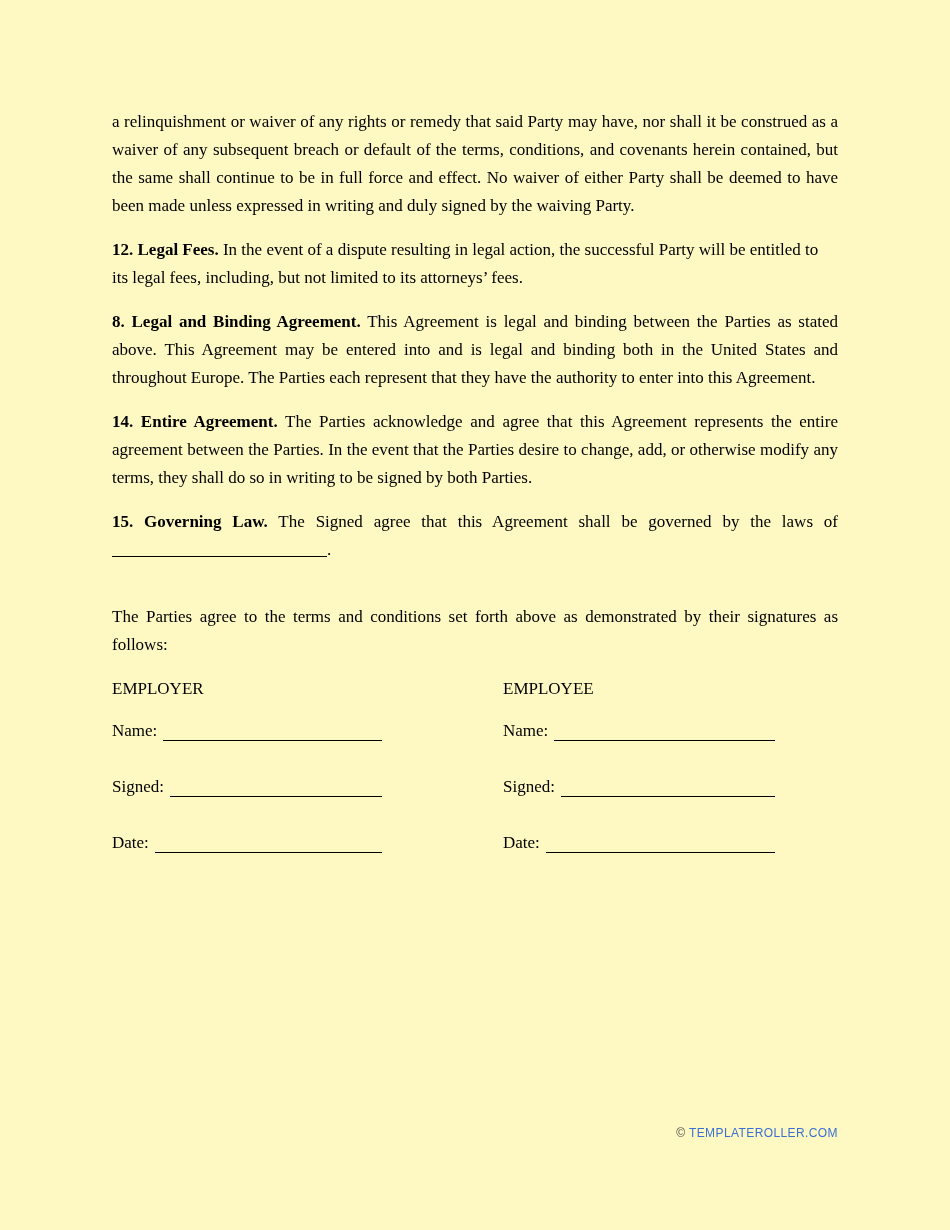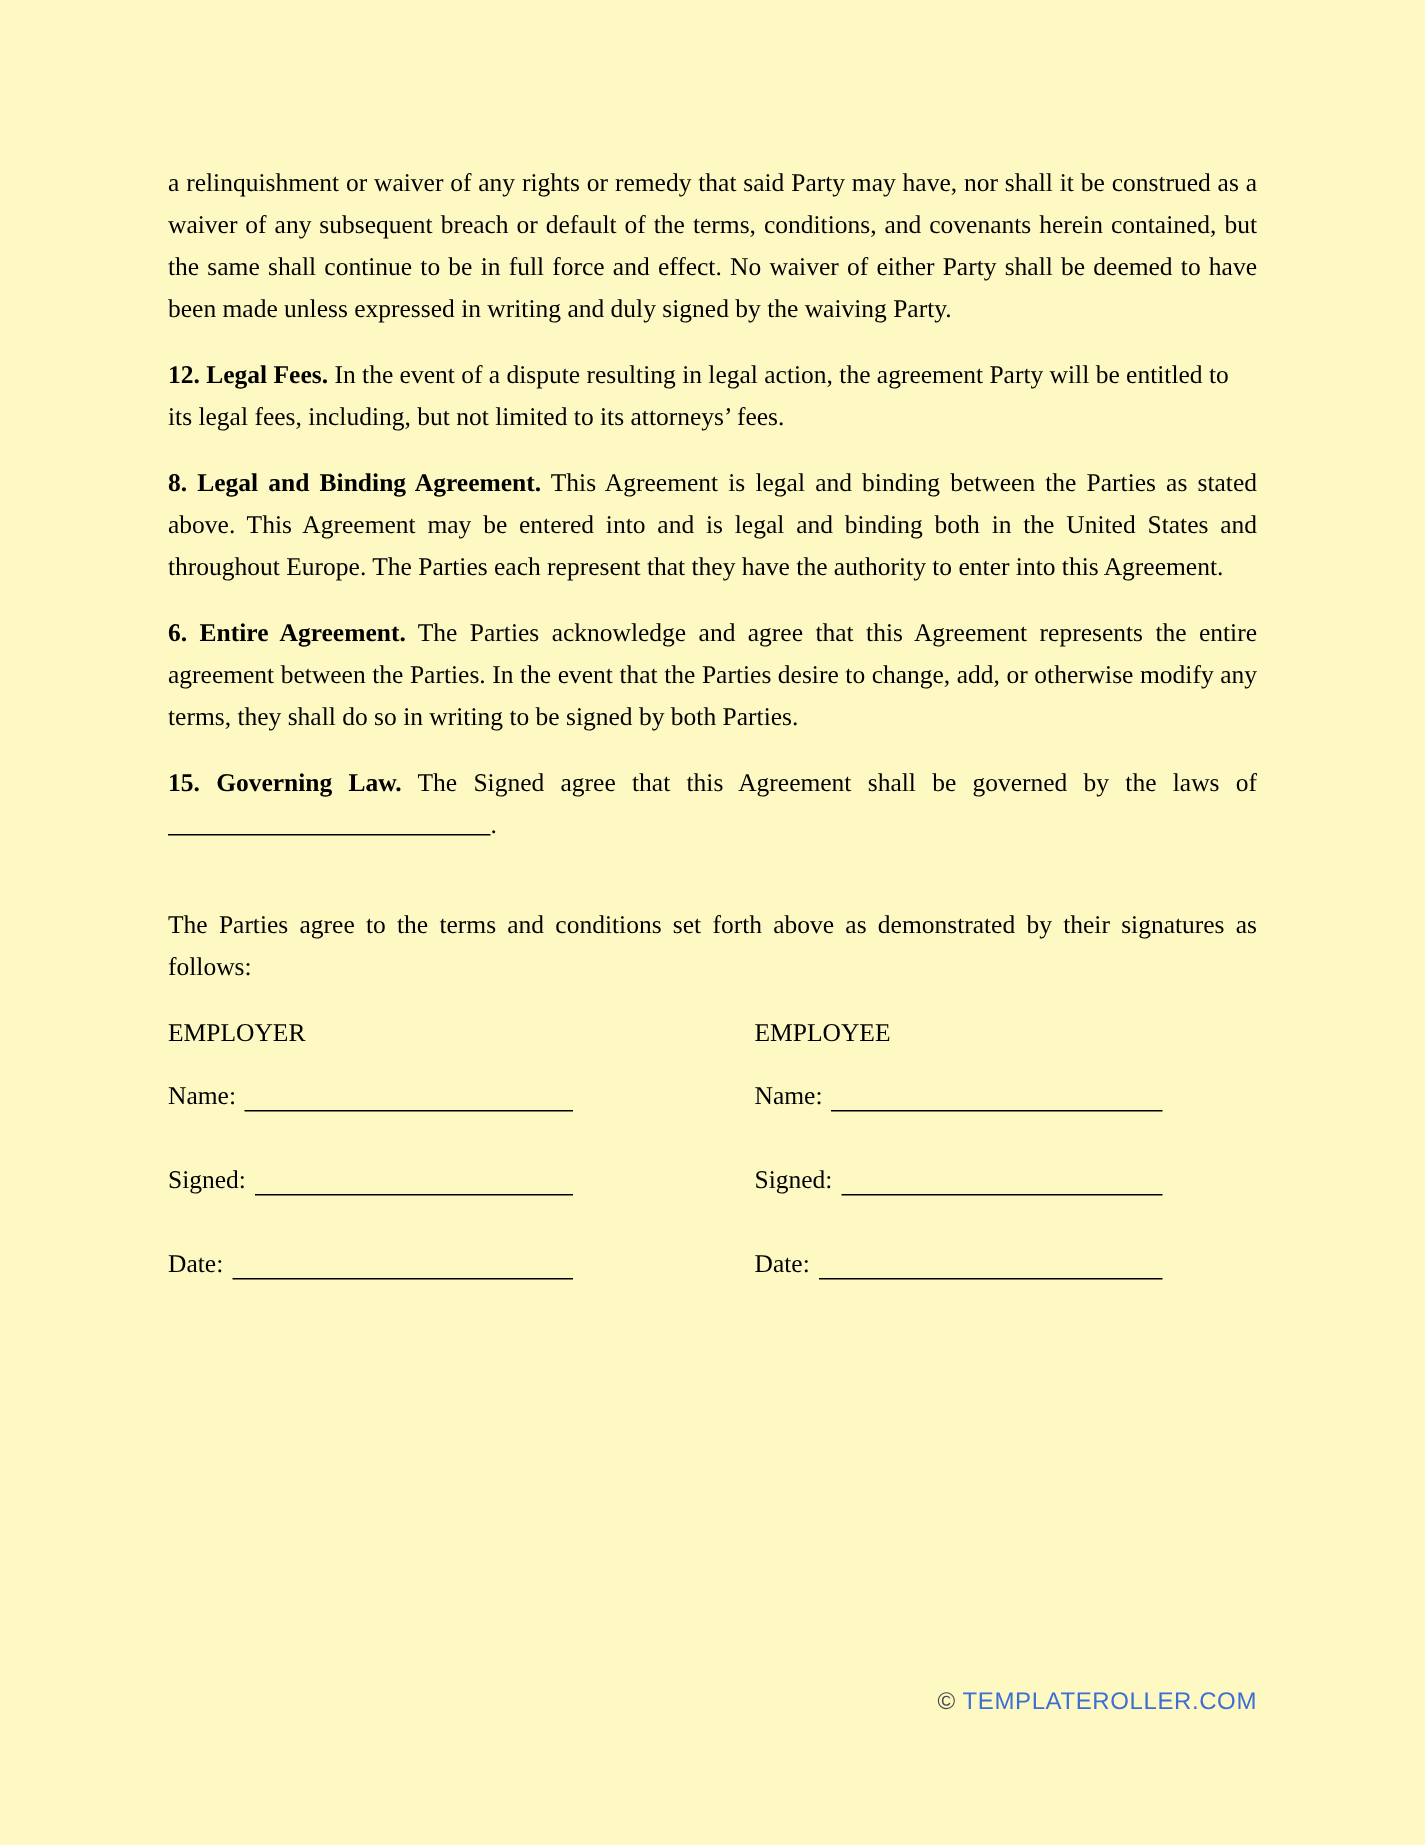--- a/index.html
+++ b/index.html
@@ -71,45 +71,45 @@
     flex: 1;
     margin-left: 6px;
     margin-bottom: 4px;
     border-bottom: 1px solid #000000;
   }
   .footer {
     position: absolute;
     right: 112px;
     top: 1126px;
     font-family: "Liberation Sans", "DejaVu Sans", sans-serif;
-    font-size: 16px;
+    font-size: 12px;
     letter-spacing: 0.4px;
     text-decoration: none;
     white-space: nowrap;
   }
   .footer .copy {
     color: #4a4a4a;
   }
   .footer .link-text {
     color: #3b6fd3;
   }
 </style>
 </head>
 <body>
 
 <div class="page">
   <div class="content">
 
     <p class="para justify">a relinquishment or waiver of any rights or remedy that said Party may have, nor shall it be construed as a waiver of any subsequent breach or default of the terms, conditions, and covenants herein contained, but the same shall continue to be in full force and effect. No waiver of either Party shall be deemed to have been made unless expressed in writing and duly signed by the waiving Party.</p>
 
-    <p class="para"><b>12. Legal Fees.</b> <span>In the event of a dispute resulting in legal action, the agreement Party will be entitled to its legal fees, including, but not limited to its attorneys’ fees.</span></p>
+    <p class="para"><b>12. Legal Fees.</b> <span>In the event of a dispute resulting in legal action, the successful Party will be entitled to its legal fees, including, but not limited to its attorneys’ fees.</span></p>
 
     <p class="para justify"><b>8. Legal and Binding Agreement.</b> <span>This Agreement is legal and binding between the Parties as stated above. This Agreement may be entered into and is legal and binding both in the United States and throughout Europe. The Parties each represent that they have the authority to enter into this Agreement.</span></p>
 
-    <p class="para justify"><b>6. Entire Agreement.</b> <span>The Parties acknowledge and agree that this Agreement represents the entire agreement between the Parties. In the event that the Parties desire to change, add, or otherwise modify any terms, they shall do so in writing to be signed by both Parties.</span></p>
+    <p class="para justify"><b>14. Entire Agreement.</b> <span>The Parties acknowledge and agree that this Agreement represents the entire agreement between the Parties. In the event that the Parties desire to change, add, or otherwise modify any terms, they shall do so in writing to be signed by both Parties.</span></p>
 
     <p class="para justify" style="margin-bottom:0;"><b>15. Governing Law.</b> <span>The Signed agree that this Agreement shall be governed by the laws of</span> <span class="blank"></span><span>.</span></p>
 
 
     <p class="para justify closing">The Parties agree to the terms and conditions set forth above as demonstrated by their signatures as follows:</p>
 
     <div class="sig-grid">
 
       <div class="sig-col">
         <div class="sig-party">EMPLOYER</div>

